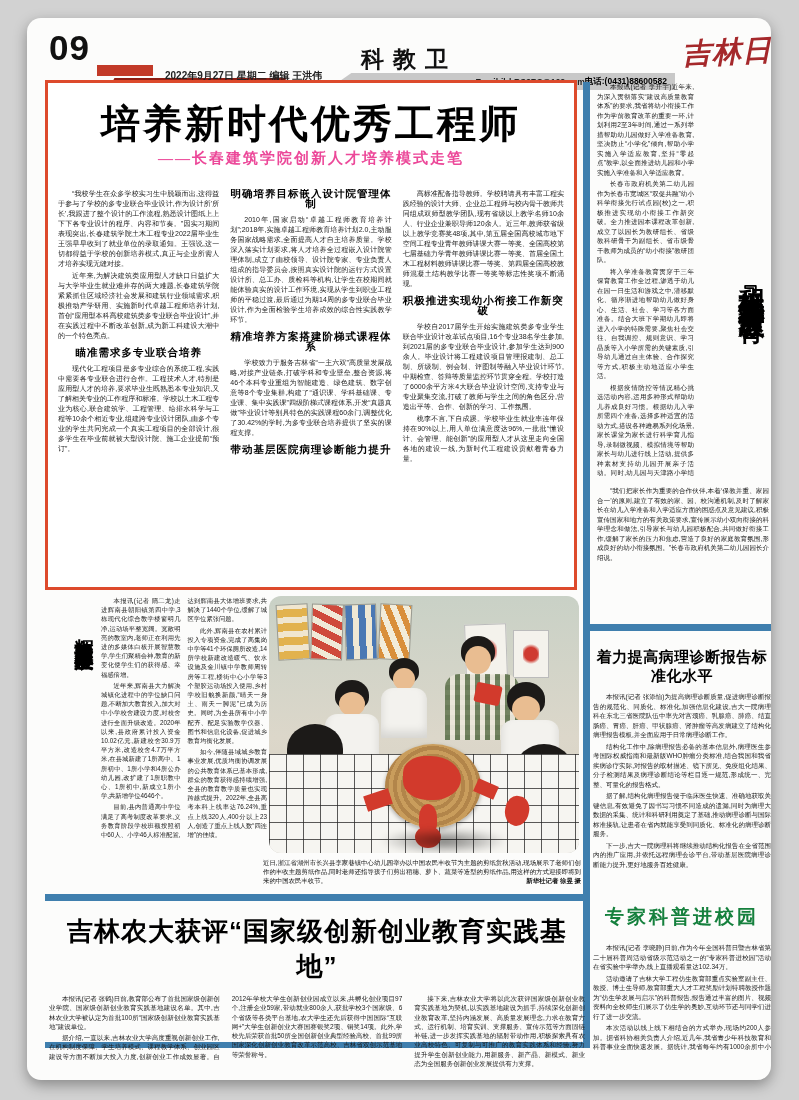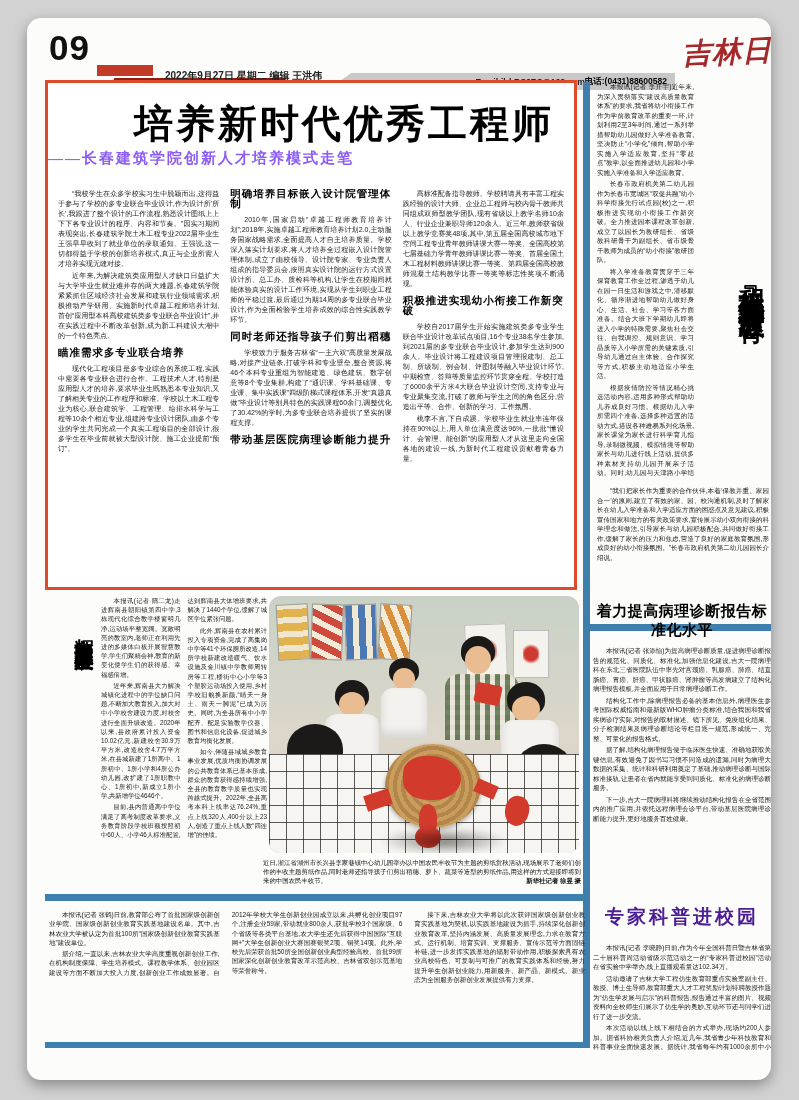--- a/index.html
+++ b/index.html
@@ -13,48 +13,48 @@
   .hbar2{position:absolute;left:84px;top:60px;width:172px;height:13px;background:#8e1d12;transform:skewX(-28deg);}
   .date-line{position:absolute;left:138px;top:51px;font-size:10px;font-weight:bold;color:#222;white-space:nowrap;}
   .section-title{position:absolute;left:292px;top:26px;width:180px;text-align:center;font-size:23px;font-weight:bold;letter-spacing:9px;color:#111;font-family:"Liberation Serif",serif;}
   .contact-bar{position:absolute;left:300px;top:55px;width:348px;height:17px;background:#c8c8c8;clip-path:polygon(7% 0,100% 0,100% 100%,0 100%);display:flex;align-items:center;justify-content:flex-end;gap:0;padding-right:8px;box-sizing:border-box;}
   .contact-bar .email{font-size:8.5px;color:#222;font-weight:bold;}
   .contact-bar .phone{font-size:8.5px;color:#000;font-weight:bold;}
   .masthead{position:absolute;left:655px;top:14px;width:116px;font-size:29px;font-weight:bold;font-style:italic;color:#a5282b;font-family:"DejaVu Serif",serif;transform:rotate(-3deg);letter-spacing:1px;white-space:nowrap;}
 
   
   .main-box{position:absolute;left:18px;top:62px;width:532px;height:510px;border:3px solid #dd4a2c;background:#fff;box-sizing:border-box;}
-  .main-headline{position:absolute;left:0;top:14px;width:100%;text-align:center;font-size:39px;font-weight:900;letter-spacing:3px;color:#000;padding-left:33px;}
-  .main-subtitle{position:absolute;left:0;top:66px;width:100%;font-size:15px;font-weight:bold;color:#8b5cf6;font-family:"Liberation Serif",serif;letter-spacing:2px;}
+  .main-headline{position:absolute;left:0;top:14px;width:100%;text-align:center;font-size:39px;font-weight:900;letter-spacing:3px;color:#000;}
+  .main-subtitle{position:absolute;left:0;top:66px;width:100%;text-align:center;font-size:15px;font-weight:bold;color:#ec4899;font-family:"Liberation Serif",serif;letter-spacing:2px;}
   .main-byline{position:absolute;left:0;top:90px;width:100%;text-align:center;font-size:8px;color:#333;letter-spacing:1px;}
   .main-body{position:absolute;left:10px;top:106px;width:506px;height:388px;column-count:3;column-gap:11px;overflow:hidden;font-size:7px;line-height:10px;color:#1a1a1a;}
   .article-body p{margin:0 0 2px;text-indent:2em;text-align:justify;}
-  .article-body h3{text-align:left;font-weight:bold;font-size:10.5px;margin:7px 0 6px;font-family:"Liberation Serif",serif;letter-spacing:1px;column-span:none;color:#000;}
+  .article-body h3{text-align:center;font-weight:bold;font-size:10.5px;margin:7px 0 6px;font-family:"Liberation Serif",serif;letter-spacing:1px;column-span:none;color:#000;}
 
   
   .bluev{position:absolute;left:556px;top:64px;width:7px;height:966px;background:#3f7fae;}
   .blueh1{position:absolute;left:556px;top:606px;width:188px;height:7px;background:#3f7fae;}
   .blueh2{position:absolute;left:18px;top:876px;width:545px;height:7px;background:#3f7fae;}
   .blueh3{position:absolute;left:18px;top:1024px;width:545px;height:6px;background:#3f7fae;}
 
   
   .rt-article{position:absolute;left:570px;top:64px;width:172px;}
   .rt-flex{display:flex;flex-direction:row;}
   .rt-text{width:97px;height:394px;overflow:hidden;font-size:6.5px;line-height:9.5px;color:#1a1a1a;}
   .rt-headline{width:70px;height:400px;writing-mode:vertical-rl;text-orientation:upright;font-size:26px;font-weight:900;letter-spacing:2px;color:#000;margin-left:5px;text-align:center;font-family:"Liberation Serif",serif;}
   .rt-closing{width:172px;height:86px;overflow:hidden;font-size:6.5px;line-height:9.5px;color:#1a1a1a;margin-top:4px;}
 
   
-  .bl-article{position:absolute;left:566px;top:582px;width:178px;}
+  .bl-article{position:absolute;left:566px;top:628px;width:178px;}
   .bl-headline{text-align:center;font-size:15px;font-weight:900;color:#000;margin:2px 0 6px;letter-spacing:0.5px;}
   .bl-body{height:226px;overflow:hidden;font-size:6.5px;line-height:9.5px;color:#1a1a1a;}
 
   
   .kp-article{position:absolute;left:566px;top:884px;width:178px;}
-  .kp-headline{text-align:center;font-size:19px;font-weight:900;color:#4c1d95;margin:2px 0 13px;letter-spacing:3px;font-family:"Liberation Serif",serif;}
+  .kp-headline{text-align:center;font-size:19px;font-weight:900;color:#15803d;margin:2px 0 13px;letter-spacing:3px;font-family:"Liberation Serif",serif;}
   .kp-body{height:108px;overflow:hidden;font-size:6.5px;line-height:9.5px;color:#1a1a1a;}
 
   
   .hn-article{position:absolute;left:24px;top:578px;width:216px;display:flex;}
   .hn-headline{width:46px;height:292px;writing-mode:vertical-rl;text-orientation:upright;font-size:19px;font-weight:900;color:#000;letter-spacing:1px;margin-top:28px;font-family:"Liberation Serif",serif;}
   .hn-text{width:166px;height:306px;column-count:2;column-gap:7px;overflow:hidden;font-size:6.3px;line-height:9.2px;color:#1a1a1a;margin-left:4px;}
 
   
   .photo{position:absolute;left:242px;top:578px;width:310px;height:257px;border-radius:12px;overflow:hidden;background:linear-gradient(180deg,#c9d1c6 0%,#dcd7ca 55%,#d5cec0 100%);}
   .ph-art{position:absolute;width:30px;height:54px;top:8px;border:1px solid #9a9a90;}
@@ -86,37 +86,38 @@
 </head>
 <body>
 
 <div class="canvas">
   <div class="page">
 
     <div class="page-num">09</div>
     <div class="hbar1"></div>
     <div class="hbar2"></div>
     <div class="date-line">2022年9月27日 星期二  编辑 王洪伟</div>
+    <div class="section-title">科教卫</div>
     <div class="contact-bar">
       <span class="email">Email:jlrbBS3BS@163.com</span>
       <span class="phone">电话:(0431)88600582</span>
     </div>
     <div class="masthead">吉林日报</div>
 
     <div class="main-box">
       <div class="main-headline">培养新时代优秀工程师</div>
       <div class="main-subtitle">——长春建筑学院创新人才培养模式走笔</div>
       <div class="main-body article-body">
           <p>“我校学生在众多学校实习生中脱颖而出,这得益于参与了学校的多专业联合毕业设计,作为设计所'所长',我跟进了整个设计的工作流程,熟悉设计图纸上上下下各专业设计的程序、内容和节奏。”因实习期间表现突出,长春建筑学院土木工程专业2022届毕业生王强早早收到了就业单位的录取通知。王强说,这一切都得益于学校的创新培养模式,真正与企业所需人才培养实现无缝对接。</p>
           <p>近年来,为解决建筑类应用型人才缺口日益扩大与大学毕业生就业难并存的两大难题,长春建筑学院紧紧抓住区域经济社会发展和建筑行业领域需求,积极推动产学研用、实施新时代卓越工程师培养计划,首创“应用型本科高校建筑类多专业联合毕业设计”,并在实践过程中不断改革创新,成为新工科建设大潮中的一个特色亮点。</p>
           <h3>瞄准需求多专业联合培养</h3>
           <p>现代化工程项目是多专业综合的系统工程,实践中需要各专业联合进行合作。工程技术人才,特别是应用型人才的培养,要求毕业生既熟悉本专业知识,又了解相关专业的工作程序和标准。学校以土木工程专业为核心,联合建筑学、工程管理、给排水科学与工程等10余个相近专业,组建跨专业设计团队,由多个专业的学生共同完成一个真实工程项目的全部设计,很多学生在毕业前就被大型设计院、施工企业提前“预订”。</p>
           <h3>明确培养目标嵌入设计院管理体制</h3>
           <p>2010年,国家启动“卓越工程师教育培养计划”;2018年,实施卓越工程师教育培养计划2.0,主动服务国家战略需求,全面提高人才自主培养质量。学校深入落实计划要求,将人才培养全过程嵌入设计院管理体制,成立了由校领导、设计院专家、专业负责人组成的指导委员会,按照真实设计院的运行方式设置设计所、总工办、质检科等机构,让学生在校期间就能体验真实的设计工作环境,实现从学生到职业工程师的平稳过渡,最后通过为期14周的多专业联合毕业设计,作为全面检验学生培养成效的综合性实践教学环节。</p>
-          <h3>同时老师还指导孩子们剪出稻穗</h3>
+          <h3>精准培养方案搭建阶梯式课程体系</h3>
           <p>学校致力于服务吉林省“一主六双”高质量发展战略,对接产业链条,打破学科和专业壁垒,整合资源,将46个本科专业重组为智能建造、绿色建筑、数字创意等8个专业集群,构建了“通识课、学科基础课、专业课、集中实践课”四级阶梯式课程体系,开发“真题真做”毕业设计等别具特色的实践课程60余门,调整优化了30.42%的学时,为多专业联合培养提供了坚实的课程支撑。</p>
           <h3>带动基层医院病理诊断能力提升</h3>
           <p>高标准配备指导教师。学校聘请具有丰富工程实践经验的设计大师、企业总工程师与校内骨干教师共同组成双师型教学团队,现有省级以上教学名师10余人、行业企业兼职导师120余人。近三年,教师获省级以上教学竞赛奖48项,其中,第五届全国高校城市地下空间工程专业青年教师讲课大赛一等奖、全国高校第七届基础力学青年教师讲课比赛一等奖、首届全国土木工程材料教师讲课比赛一等奖、第四届全国高校教师混凝土结构教学比赛一等奖等标志性奖项不断涌现。</p>
           <h3>积极推进实现幼小衔接工作新突破</h3>
           <p>学校自2017届学生开始实施建筑类多专业学生联合毕业设计改革试点项目,16个专业38名学生参加,到2021届的多专业联合毕业设计,参加学生达到900余人。毕业设计将工程建设项目管理报建制、总工制、所级制、例会制、评图制等融入毕业设计环节,中期检查、答辩等质量监控环节贯穿全程。学校打造了6000余平方米4大联合毕业设计空间,支持专业与专业聚集交流,打破了教师与学生之间的角色区分,营造出平等、合作、创新的学习、工作氛围。</p>
           <p>桃李不言,下自成蹊。学校毕业生就业率连年保持在90%以上,用人单位满意度达96%,一批批“懂设计、会管理、能创新”的应用型人才从这里走向全国各地的建设一线,为新时代工程建设贡献着青春力量。</p>
         </div>
     </div>
 
     <div class="bluev"></div>
@@ -215,20 +216,21 @@
     <div class="kp-article">
       <div class="kp-headline">专家科普进校园</div>
       <div class="kp-body article-body">
           <p>本报讯(记者 李晓静)日前,作为今年全国科普日暨吉林省第二十届科普周活动省级示范活动之一的“专家科普进校园”活动在省实验中学举办,线上直播观看量达102.34万。</p>
           <p>活动邀请了吉林大学工程仿生教育部重点实验室副主任、教授、博士生导师,教育部重大人才工程奖励计划特聘教授作题为“仿生学发展与启示”的科普报告,报告通过丰富的图片、视频资料向全校师生们展示了仿生学的奥妙,互动环节还与同学们进行了进一步交流。</p>
           <p>本次活动以线上线下相结合的方式举办,现场约200人参加。据省科协相关负责人介绍,近几年,我省青少年科技教育和科普事业全面快速发展。据统计,我省每年约有1000余所中小学参与到各级各类青少年科普活动中。</p>
         </div>
     </div>
 
     <div class="jl-article">
+      <div class="jl-headline">吉林农大获评“国家级创新创业教育实践基地”</div>
       <div class="jl-body article-body">
           <p>本报讯(记者 张鹤)日前,教育部公布了首批国家级创新创业学院、国家级创新创业教育实践基地建设名单。其中,吉林农业大学被认定为首批100所“国家级创新创业教育实践基地”建设单位。</p>
           <p>据介绍,一直以来,吉林农业大学高度重视创新创业工作,在机构制度保障、学生培养模式、课程教学体系、创业园区建设等方面不断加大投入力度,创新创业工作成效显著。自2012年学校大学生创新创业园成立以来,共孵化创业项目97个,注册企业59家,带动就业800余人,获批学校3个国家级、6个省级等各类平台基地,农大学生还先后获得中国国际“互联网+”大学生创新创业大赛国赛银奖2项、铜奖14项。此外,学校先后荣获首批50所全国创新创业典型经验高校、首批99所国家深化创新创业教育改革示范高校、吉林省双创示范基地等荣誉称号。</p>
           <p>接下来,吉林农业大学将以此次获评国家级创新创业教育实践基地为契机,以实践基地建设为抓手,持续深化创新创业教育改革,坚持内涵发展、高质量发展理念,力求在教育方式、运行机制、培育实训、支撑服务、宣传示范等方面固链补链,进一步发挥实践基地的辐射带动作用,积极探索具有农业高校特色、可复制与可推广的教育实践体系和经验,努力提升学生创新创业能力,用新服务、新产品、新模式、新业态为全国服务创新创业发展提供有力支撑。</p>
         </div>
     </div>
 
   </div>
 </div>
 

